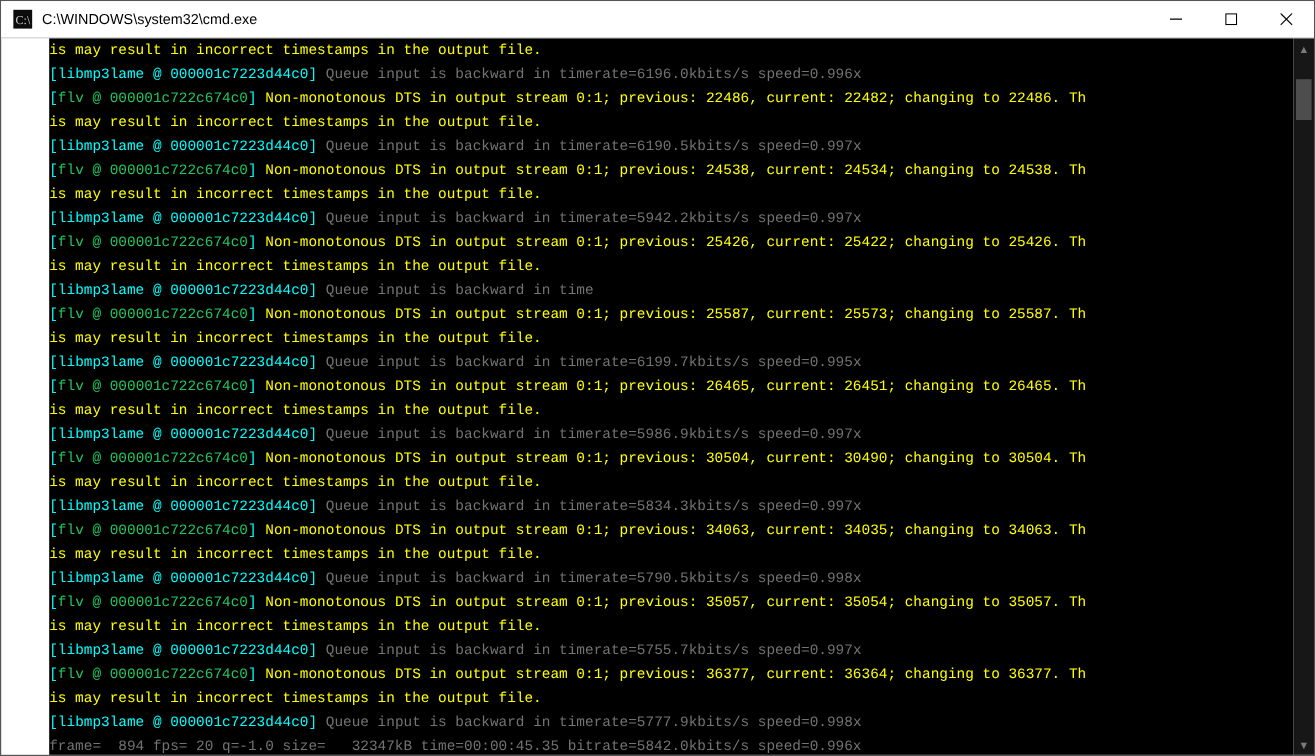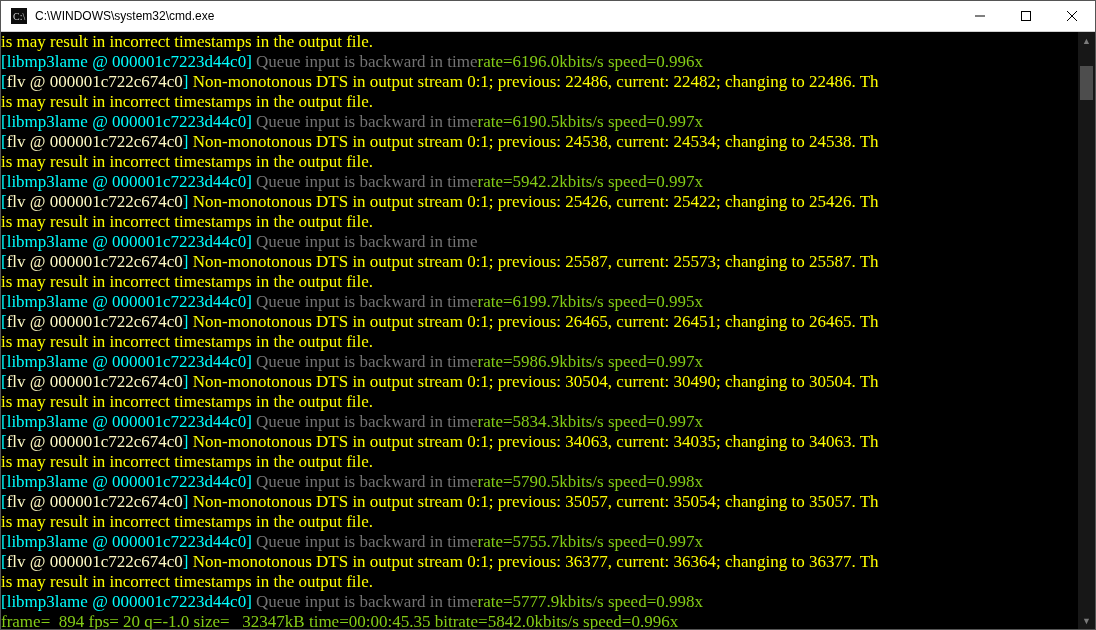--- a/index.html
+++ b/index.html
@@ -4,31 +4,31 @@
 <style>
   html,body{margin:0;padding:0;width:1096px;height:630px;overflow:hidden;font-family:"Segoe UI",Tahoma,sans-serif;background:#fff;}
   .window{width:1096px;height:630px;display:flex;flex-direction:column;border:1px solid #555;box-sizing:border-box;}
   .titlebar{height:30px;background:#fff;display:flex;align-items:center;border-bottom:1px solid #d0d0d0;user-select:none;}
   .titlebar .icon{width:20px;height:20px;margin:0 6px 0 8px;display:flex;align-items:center;justify-content:center;}
   .titlebar .icon svg{width:16px;height:16px;}
   .titlebar .title{font-size:12px;color:#000;flex:0 0 auto;text-align:center;}
   .titlebar .spacer{flex:1;}
   .titlebar .btn{width:46px;height:30px;display:flex;align-items:center;justify-content:center;color:#000;}
   .client{flex:1;display:flex;min-height:0;}
-  .terminal{flex:1;background:#000;color:#ccc;font-family:Liberation Serif, serif;font-size:17px;line-height:20px;white-space:pre;overflow:hidden;padding:0 0 0 0;}
+  .terminal{flex:1;background:#000;color:#ccc;font-family:Liberation Mono, monospace;font-size:12px;line-height:20px;white-space:pre;overflow:hidden;padding:0 0 0 0;margin-left:40px;}
   .terminal .line{height:20px;}
   .scrollbar{width:17px;background:#171717;position:relative;}
   .scroll-up,.scroll-down{height:17px;width:17px;display:flex;align-items:center;justify-content:center;color:#7a7a7a;font-size:9px;}
   .scroll-track{position:absolute;top:17px;bottom:17px;left:0;right:0;}
   .scroll-thumb{position:absolute;left:2px;right:2px;background:#4d4d4d;}
   .c-cy{color:#00ffff;}
-  .c-mg{color:#fef9c3;}
+  .c-mg{color:#22c55e;}
   .c-yl{color:#ffff00;}
   .c-wh{color:#737373;}
-  .c-dm{color:#84cc16;}
+  .c-dm{color:#737373;}
 </style>
 </head>
 <body>
 
 <div class="window">
   <div class="titlebar">
     <span class="icon">
       <svg viewBox="0 0 16 16">
           <rect x="0" y="0" width="16" height="16" fill="#0c0c0c"></rect>
           <text x="2" y="12" font-size="10" fill="#ccc" font-family="Consolas">C:\</text>

